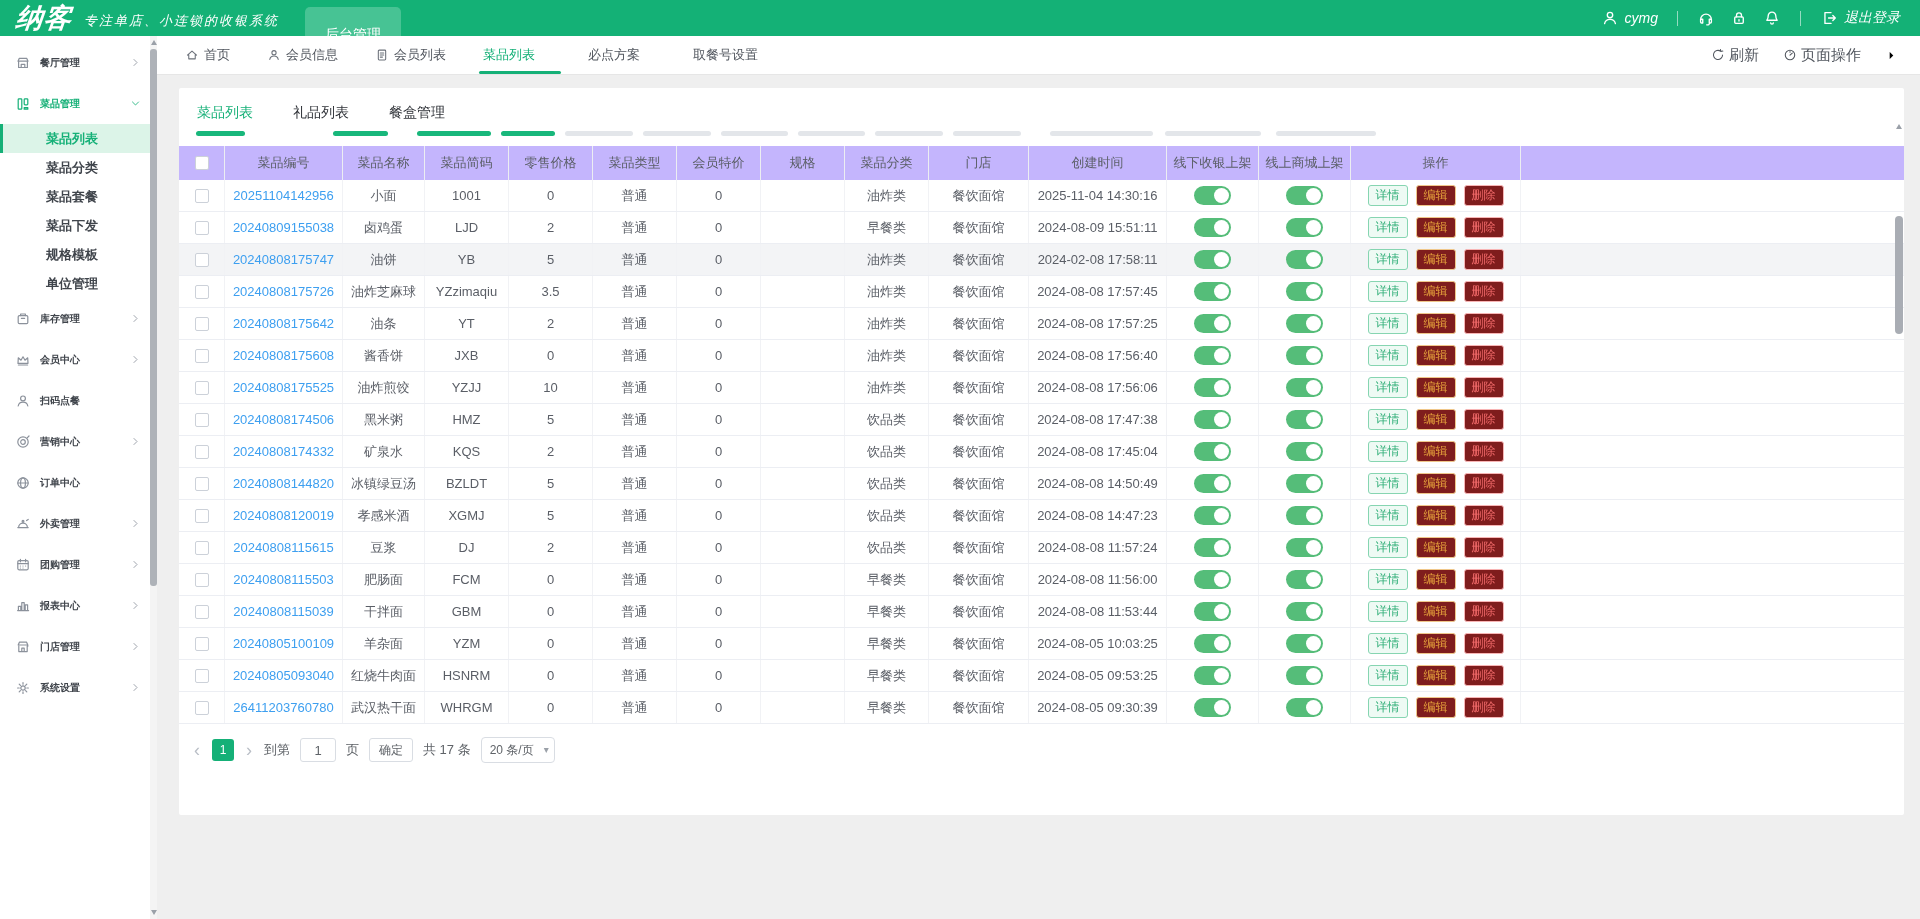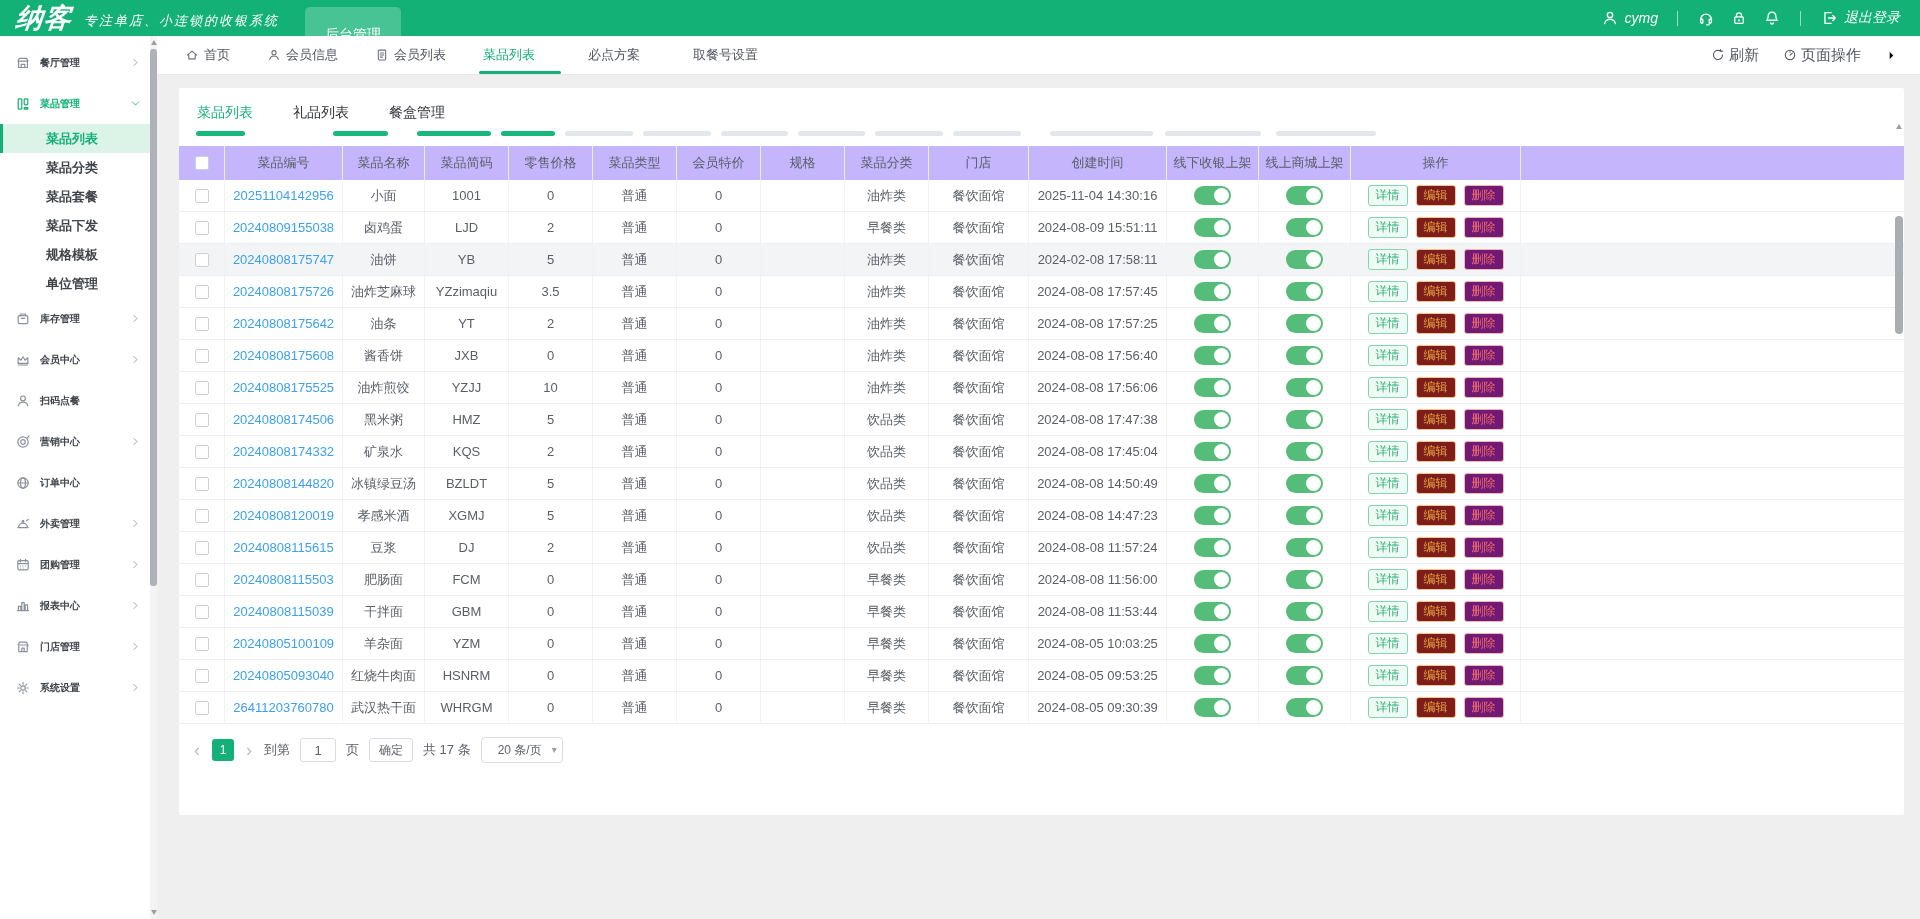--- a/index.html
+++ b/index.html
@@ -77,29 +77,29 @@
   .thead .cell { height:100%; display:flex; align-items:center; justify-content:center; }
   .cell.filler, .thead .cell.filler { border-right:none; }
   .cb { width:14px; height:14px; border:1px solid #ccd1d9; border-radius:2px; background:#fff; display:inline-block; cursor:pointer; }
   .link { color:#3d9ff0; text-decoration:none; cursor:pointer; }
   .switch { width:37px; height:19px; border-radius:10px; background:#55bd79; position:relative; display:inline-block; cursor:pointer; }
   .switch::after { content:""; position:absolute; top:2px; right:2px; width:15px; height:15px; border-radius:50%; background:#fff; }
   .actions { gap:8px; }
   .btn { display:inline-block; padding:2px 7px; font-size:12px; border-radius:3px; border:1px solid; cursor:pointer; line-height:15px; }
   .btn.detail { color:#2fae77; border-color:#86d5b1; background:#eefaf4; }
   .btn.edit { color:#e6a23c; border-color:#f0c78a; background:#7f1d1d; }
-  .btn.del { color:#f56c6c; border-color:#f8b5b5; background:#701a75; }
+  .btn.del { color:#f56c6c; border-color:#f8b5b5; background:#7f1d1d; }
 
   
   .pager { display:flex; align-items:center; gap:10px; padding:13px 0 0 13px; font-size:13px; color:#5f6368; }
   .pg-arrow { color:#b9bec6; font-size:18px; line-height:20px; cursor:pointer; padding:0 2px; }
   .pg-num { width:22px; height:22px; background:#15b077; color:#fff; border-radius:3px; text-align:center; line-height:22px; font-size:12px; cursor:pointer; }
   .pg-input { width:36px; height:24px; border:1px solid #d9dde3; border-radius:3px; text-align:center; font-size:13px; color:#5f6368; outline:none; font-family:inherit; }
   .pg-confirm { height:24px; padding:0 9px; border:1px solid #d9dde3; border-radius:3px; background:#fff; font-size:12px; color:#5f6368; cursor:pointer; font-family:inherit; }
-  .pg-size { position:relative; height:26px; line-height:24px; border:1px solid #d9dde3; border-radius:4px; padding:0 20px 0 16px; font-size:12px; cursor:pointer; }
+  .pg-size { position:relative; height:26px; line-height:24px; border:1px solid #d9dde3; border-radius:4px; padding:0 20px 0 8px; font-size:12px; cursor:pointer; }
   .pg-size .caret { position:absolute; right:5px; top:0; color:#9aa0a8; font-size:10px; }
 
   
   .v-scroll { position:absolute; top:36px; bottom:14px; right:1px; width:8px; }
   .v-scroll .arrow-up { position:absolute; top:0; left:1px; width:0; height:0; border-left:3px solid transparent; border-right:3px solid transparent; border-bottom:5px solid #9aa0a8; }
   .v-thumb { position:absolute; top:92px; left:0; width:8px; height:118px; background:#a9adb4; border-radius:4px; }
 
   .ic { display:inline-flex; }
   .ic svg { display:block; fill:none; stroke:currentColor; stroke-width:1.2; stroke-linecap:round; stroke-linejoin:round; }
 </style>

